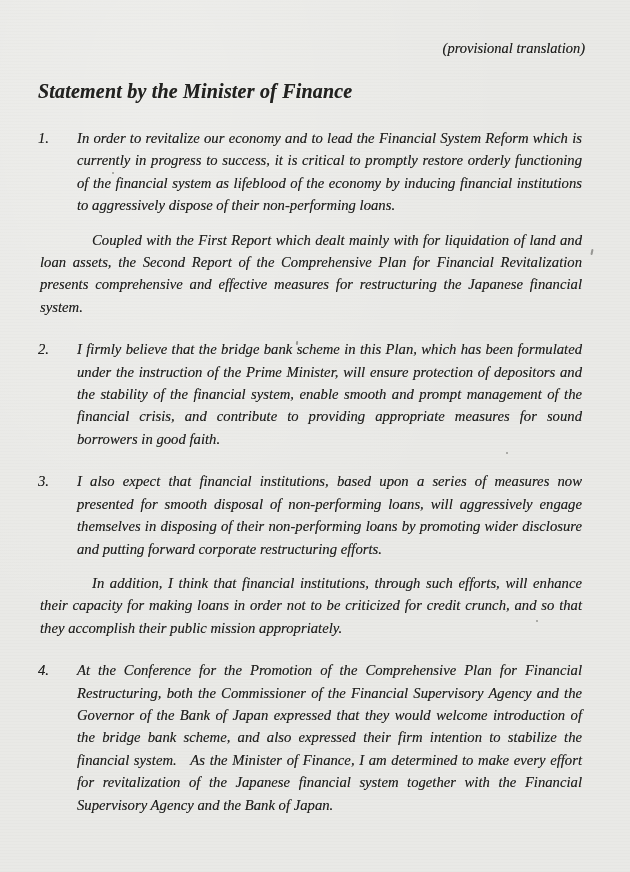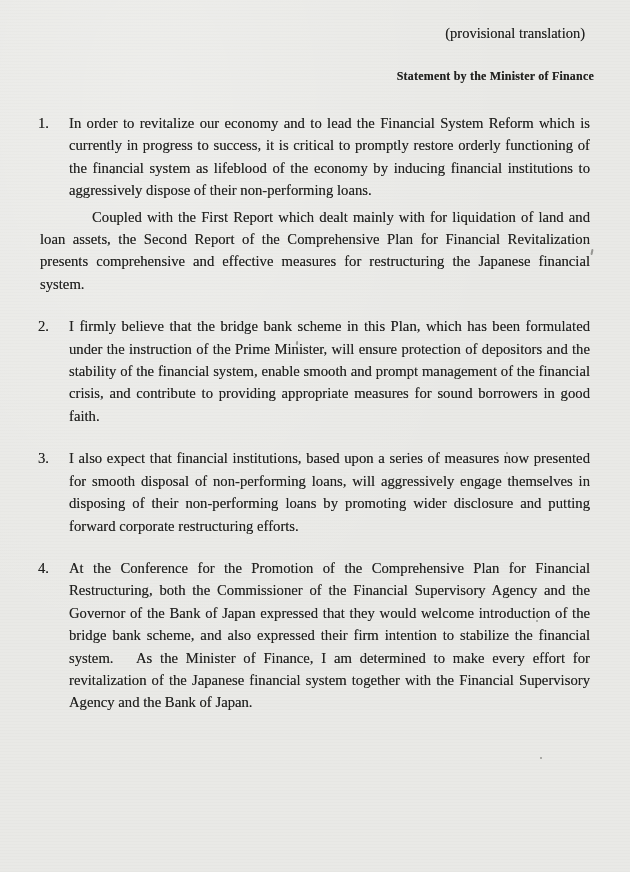--- a/index.html
+++ b/index.html
@@ -9,46 +9,46 @@
     overflow: hidden;
     position: relative;
     background:
       radial-gradient(ellipse at 25% 12%, rgba(255,255,255,0.20), rgba(255,255,255,0) 55%),
       repeating-linear-gradient(0deg, rgba(0,0,0,0.013) 0 1px, rgba(0,0,0,0) 1px 3px),
       #e9e9e6;
     font-family: "Liberation Serif", "DejaVu Serif", serif;
     color: #222220;
     text-shadow: 0 0 0.6px rgba(35,35,35,0.55);
   }
-  .page { padding: 22px 36px 0 38px; }
+  .page { padding: 37px 36px 0 38px; font-style: italic; }
 
   .header { text-align: right; font-size: 14.5px; line-height: 22px; padding-right: 9px; }
   .header .date-line { padding-right: 7px; }
 
   .title {
-    font-size: 12px;
+    font-size: 20px;
     font-weight: bold;
-    text-align: right;
+    text-align: left;
     margin: 20px 0 0 0;
     line-height: 24px;
     letter-spacing: 0.2px;
   }
 
   .items { margin-top: 24px; }
   .item {
     position: relative;
     padding-left: 27px;
     margin: 0 0 20px 0;
     font-size: 14.7px;
     line-height: 22.4px;
     text-align: justify;
   }
   .item:last-child { margin-bottom: 0; }
   .item-number { position: absolute; left: 0; top: 0; }
-  .para { margin: 4px; }
+  .para { margin: 12px; }
   .para.cont { margin-left: -25px; text-indent: 52px; }
 
   
   .speck { position: absolute; background: rgba(70,70,65,0.5); border-radius: 1px; }
   .speck.s1 { left: 591px; top: 249px; width: 2px; height: 6px; transform: rotate(12deg); }
   .speck.s2 { left: 296px; top: 341px; width: 2px; height: 4px; transform: rotate(8deg); }
   .speck.s3 { left: 112px; top: 172px; width: 2px; height: 2px; }
   .speck.s4 { left: 506px; top: 452px; width: 2px; height: 2px; }
   .speck.s5 { left: 536px; top: 620px; width: 2px; height: 2px; }
   .speck.s6 { left: 540px; top: 757px; width: 2px; height: 2px; }
@@ -73,20 +73,21 @@
     </div>
 
     <div class="item">
       <span class="item-number">2.</span>
       <p class="para">I firmly believe that the bridge bank scheme in this Plan, which has been formulated under the instruction of the Prime Minister, will ensure protection of depositors and the stability of the financial system, enable smooth and prompt management of the financial crisis, and contribute to providing appropriate measures for sound borrowers in good faith.</p>
     </div>
 
     <div class="item">
       <span class="item-number">3.</span>
       <p class="para">I also expect that financial institutions, based upon a series of measures now presented for smooth disposal of non-performing loans, will aggressively engage themselves in disposing of their non-performing loans by promoting wider disclosure and putting forward corporate restructuring efforts.</p>
+      <p class="para cont">In addition, I think that financial institutions, through such efforts, will enhance their capacity for making loans in order not to be criticized for credit crunch, and so that they accomplish their public mission appropriately.</p>
     </div>
 
     <div class="item">
       <span class="item-number">4.</span>
       <p class="para">At the Conference for the Promotion of the Comprehensive Plan for Financial Restructuring, both the Commissioner of the Financial Supervisory Agency and the Governor of the Bank of Japan expressed that they would welcome introduction of the bridge bank scheme, and also expressed their firm intention to stabilize the financial system.&nbsp;&nbsp; As the Minister of Finance, I am determined to make every effort for revitalization of the Japanese financial system together with the Financial Supervisory Agency and the Bank of Japan.</p>
     </div>
 
   </div>
 </div>
 

